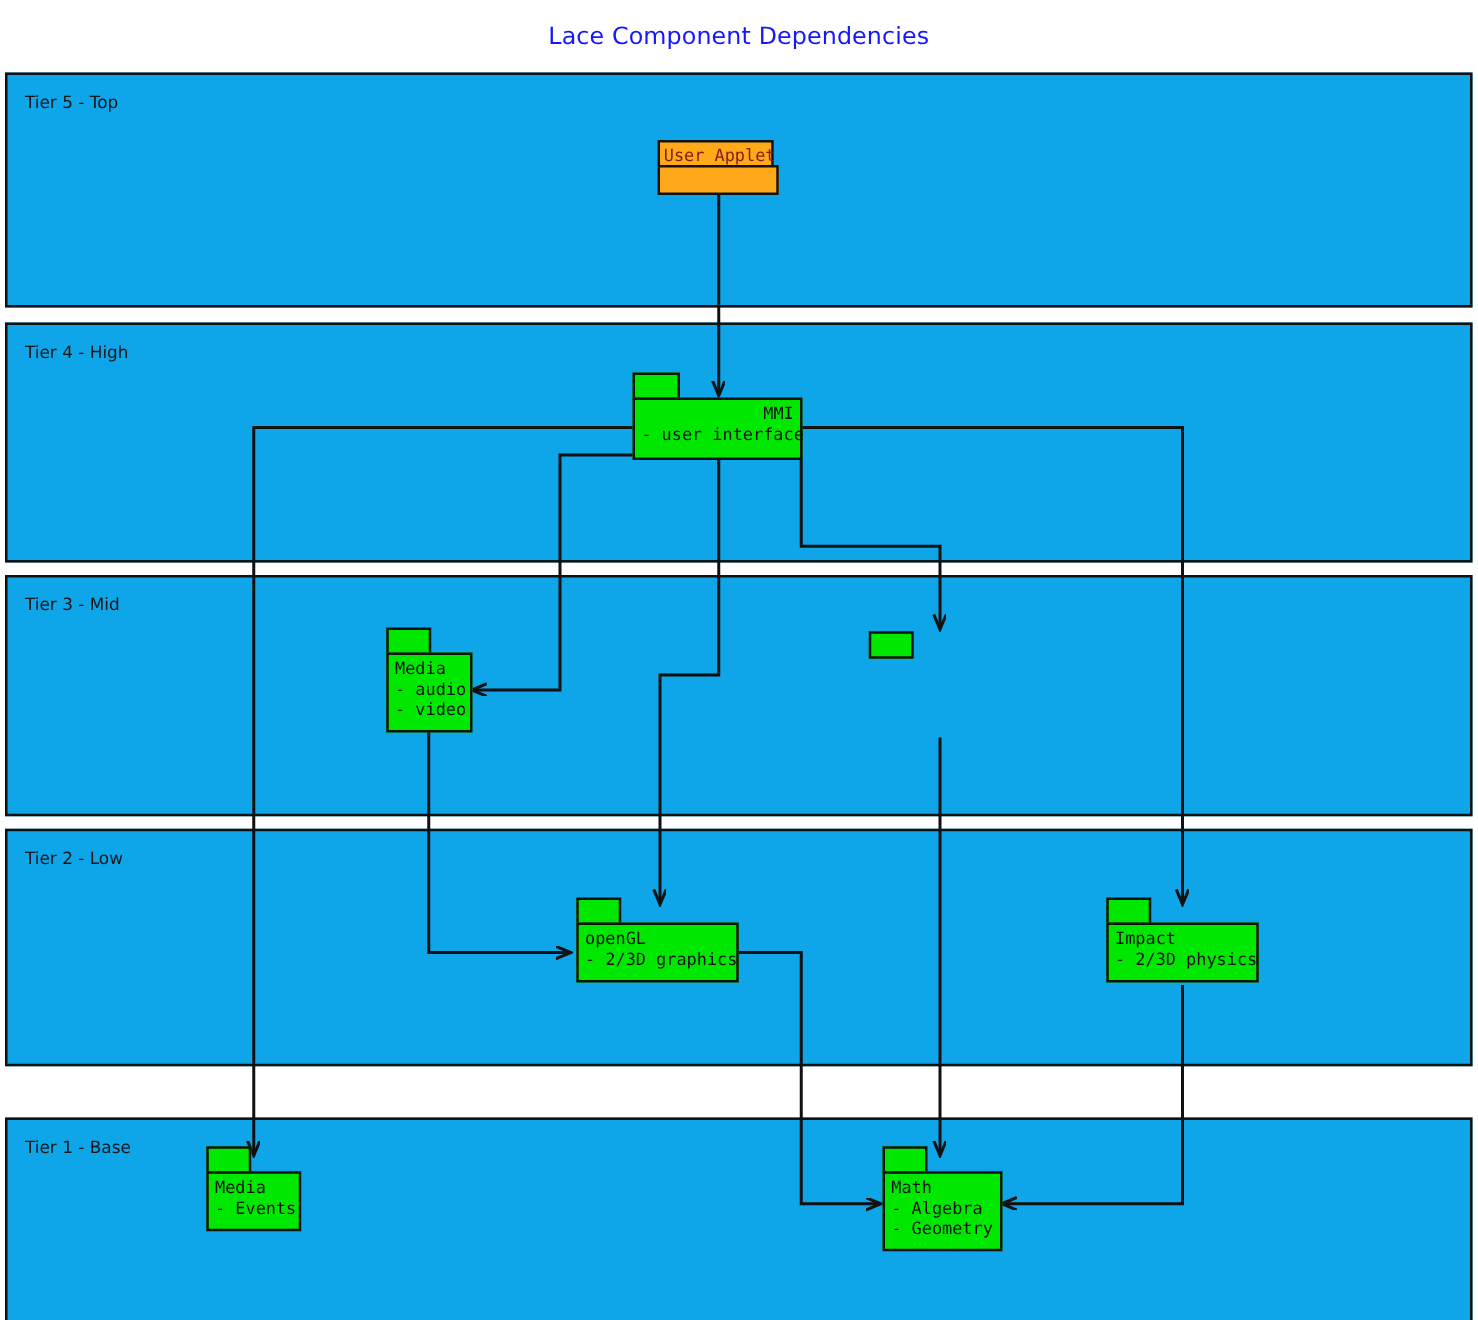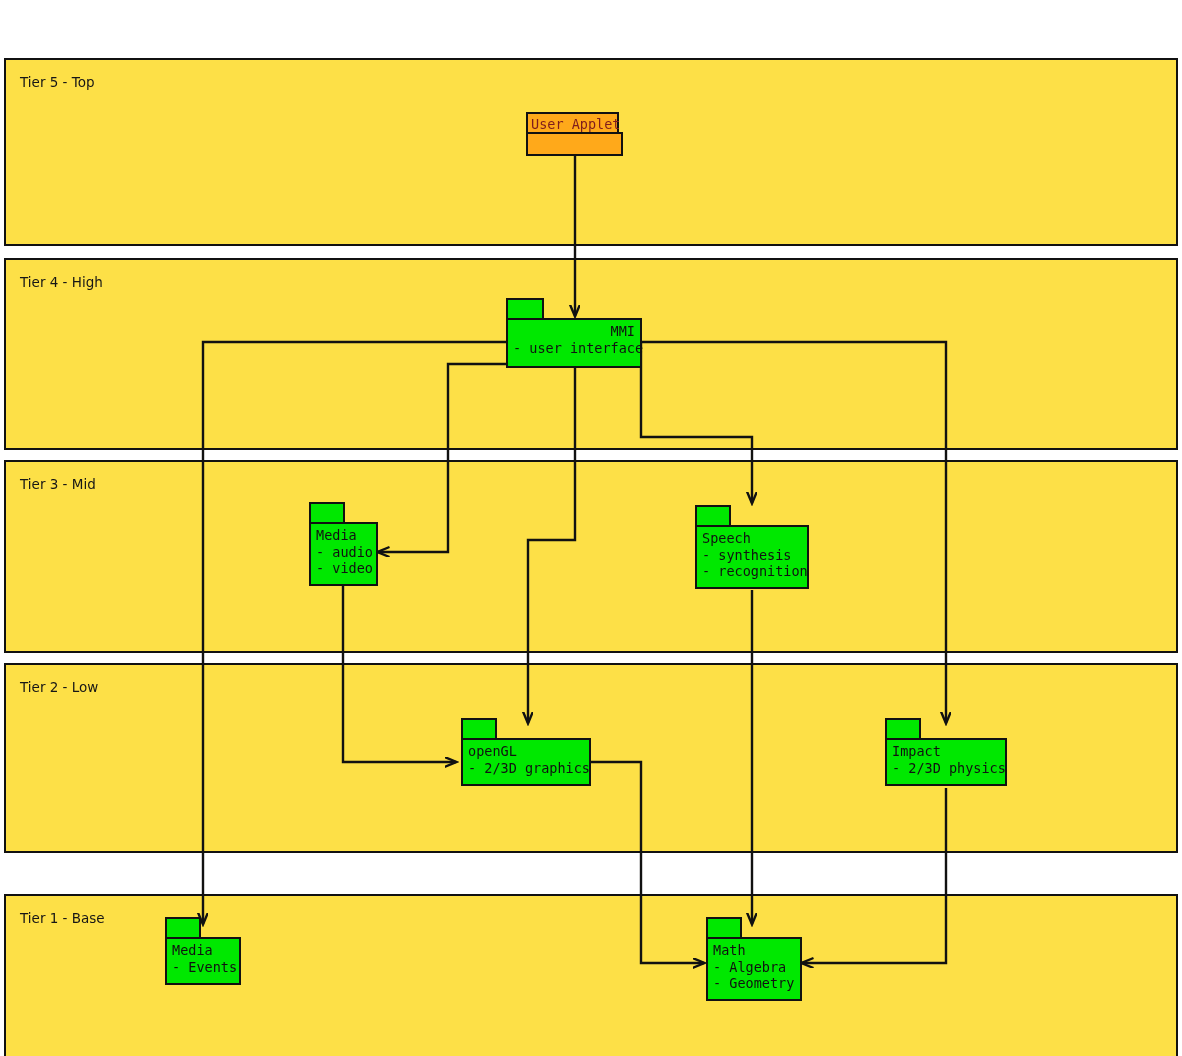--- a/index.html
+++ b/index.html
@@ -27,21 +27,21 @@
     top: 18px;
     width: 1182px;
     text-align: center;
     color: #1616ff;
     font-size: 19px;
     font-family: "DejaVu Sans", sans-serif;
     letter-spacing: 0.1px;
   }
   .tier {
     position: absolute;
-    background: #fde047;
+    background: #0ea5e9;
     border: 2px solid #111111;
     box-sizing: border-box;
     text-align: right;
   }
   .tier-label {
     position: absolute;
     left: 14px;
     top: 14px;
     font-size: 13.5px;
     color: #161616;
@@ -125,20 +125,21 @@
     z-index: 3;
     pointer-events: none;
   }
   svg#wires path, svg#wires line { stroke: #111111; stroke-width: 2.4; fill: none; }
 </style>
 </head>
 <body>
 
 <div id="diagram-root">
 
+  <div id="title">Lace Component Dependencies</div>
 
   <div class="tier" id="tier5" style="left:4px; top:58px; width:1174px; height:188px;">
     <div class="tier-label">Tier 5 - Top</div>
   </div>
 
   <div class="tier" id="tier4" style="left:4px; top:258px; width:1174px; height:192px;">
     <div class="tier-label">Tier 4 - High</div>
   </div>
 
   <div class="tier" id="tier3" style="left:4px; top:460px; width:1174px; height:193px;">
@@ -201,25 +202,20 @@
     <div class="pkg-tab" style="width:36px;"></div>
     <div class="pkg-body" style="width:69px; height:64px;">
       <div class="pkg-line">Media</div>
       <div class="pkg-line">- audio</div>
       <div class="pkg-line">- video</div>
     </div>
   </div>
 
   <div class="pkg green" id="pkg-speech" style="left:695px; top:505px; width:114px; height:84px;">
     <div class="pkg-tab" style="width:36px;"></div>
-    <div class="pkg-body" style="width:114px; height:64px;">
-      <div class="pkg-line">Speech</div>
-      <div class="pkg-line">- synthesis</div>
-      <div class="pkg-line">- recognition</div>
-    </div>
   </div>
 
   <div class="pkg green" id="pkg-opengl" style="left:461px; top:718px; width:130px; height:68px;">
     <div class="pkg-tab" style="width:36px;"></div>
     <div class="pkg-body" style="width:130px; height:48px;">
       <div class="pkg-line">openGL</div>
       <div class="pkg-line">- 2/3D graphics</div>
     </div>
   </div>
 

